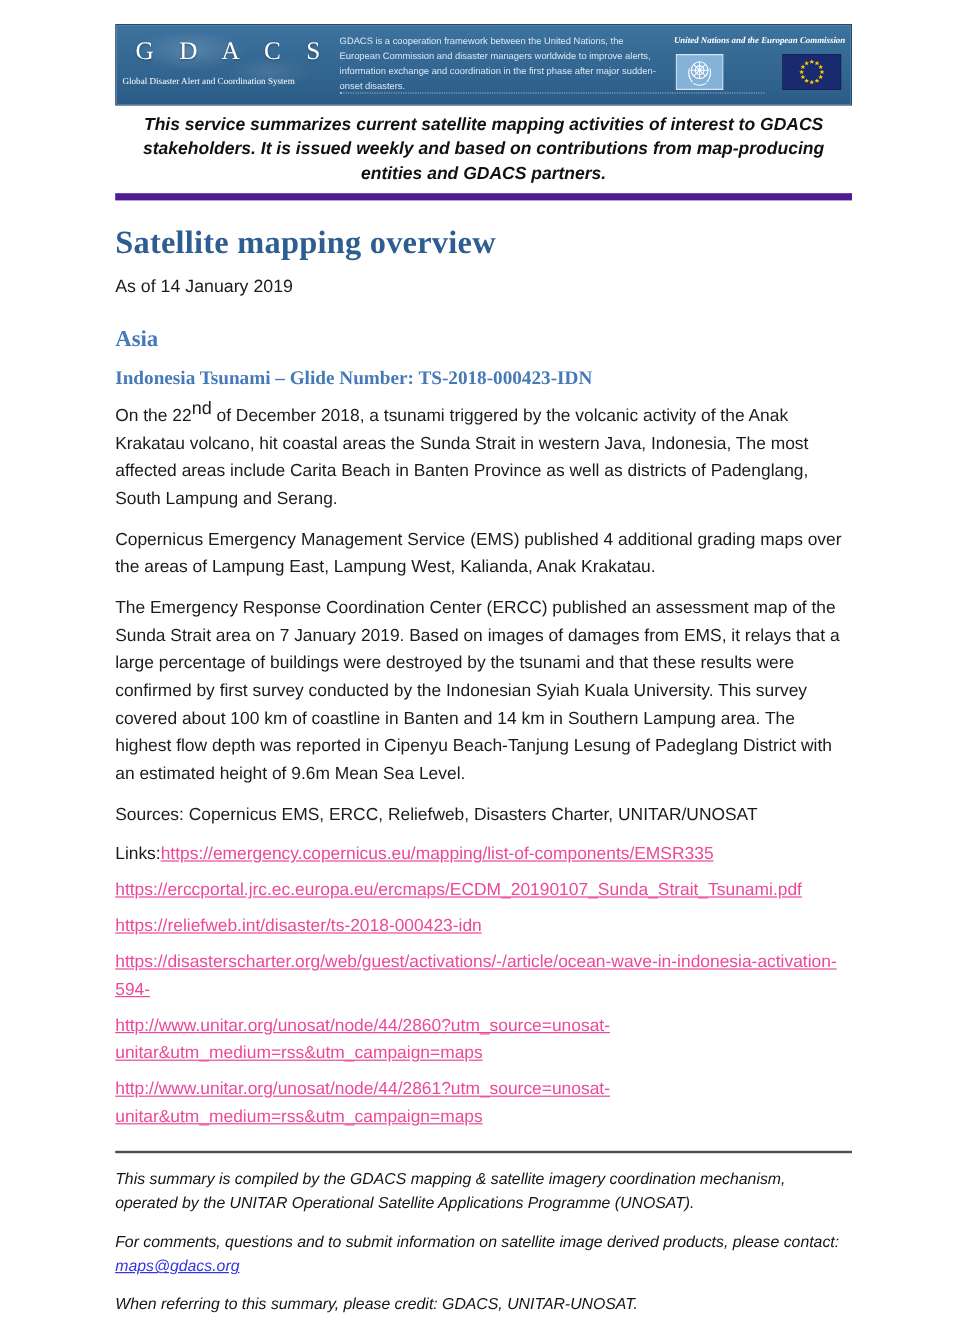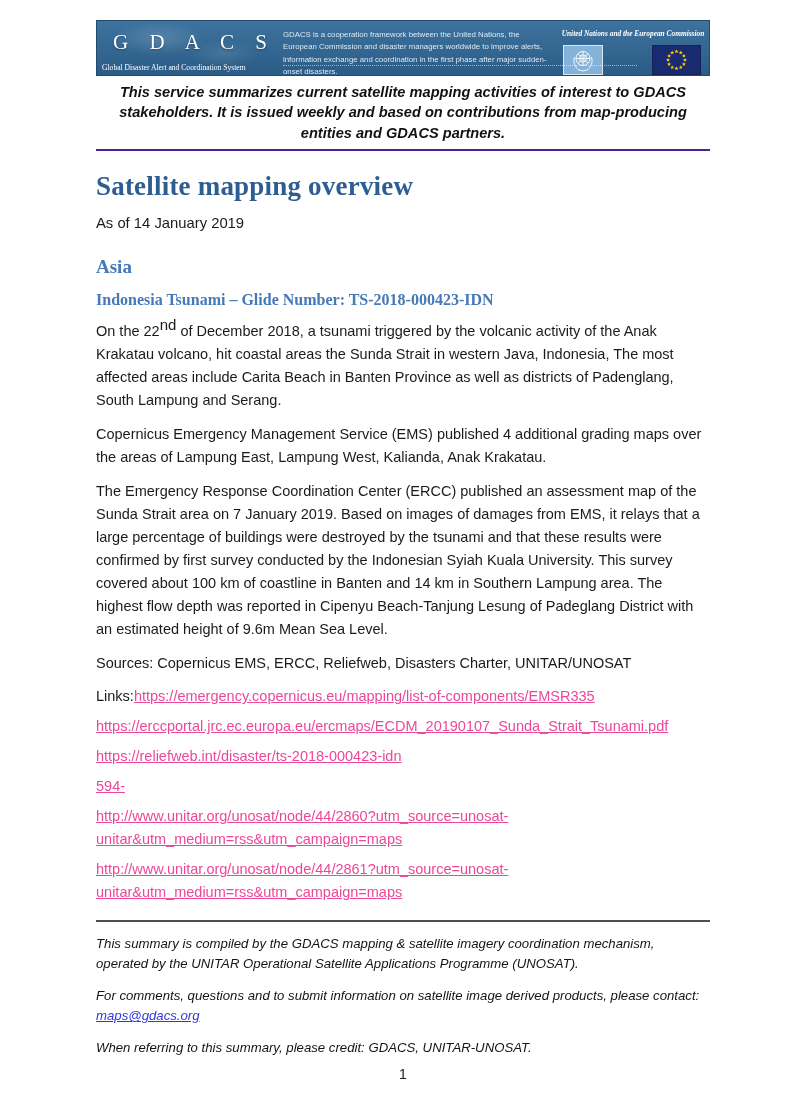--- a/index.html
+++ b/index.html
@@ -5,21 +5,21 @@
   html,body{margin:0;padding:0;background:#ffffff;}
   body{
     width:794px;height:1103px;position:relative;
     font-family:"Liberation Sans",sans-serif;color:#1b1b1b;
     overflow:hidden;
   }
   .page{padding:20px 84px 0 96px;}
 
   
   .banner{
-    display:flex;height:56px;box-sizing:border-box;
+    display:flex;height:68px;box-sizing:border-box;
     background:linear-gradient(180deg,#3d739f 0%,#336690 55%,#2a5c88 100%);
     border:1px solid #224a6d;
   }
   .banner-left{
     width:176px;position:relative;flex-shrink:0;
     background:
       radial-gradient(ellipse 70px 26px at 35% 32%, rgba(255,255,255,.16), transparent 65%),
       radial-gradient(ellipse 55px 20px at 72% 60%, rgba(255,255,255,.10), transparent 65%);
   }
   .gdacs-word{
@@ -43,21 +43,21 @@
   .banner-caption{
     color:#ffffff;font-family:"Liberation Serif",serif;font-style:italic;
     font-weight:bold;font-size:7.4px;white-space:nowrap;text-align:center;
   }
   .banner-logos{display:flex;justify-content:space-between;padding:7px 8px 0 6px;align-items:flex-start;}
 
   
   .intro{
     margin-top:6px;text-align:center;font-weight:bold;font-style:italic;
     font-size:14.6px;line-height:1.4;padding:0 4px 6px 4px;
-    border-bottom:2px solid #4c1d95;color:#111;
+    border-bottom:6px solid #4c1d95;color:#111;
   }
 
   
   .doc-title{
     margin-top:20px;font-family:"Liberation Serif",serif;font-weight:bold;
     font-size:27px;color:#2e5e91;letter-spacing:.2px;
   }
   .dateline{margin-top:13px;font-size:14.8px;}
   .region-heading{
     margin-top:25px;font-family:"Liberation Serif",serif;font-weight:bold;
@@ -158,21 +158,21 @@
 
   <p class="body">Sources: Copernicus EMS, ERCC, Reliefweb, Disasters Charter, UNITAR/UNOSAT</p>
 
   <div class="links-block">
     <div class="link-entry"><span>Links:</span><a class="doclink"><span class="lkline-inline">https://emergency.copernicus.eu/mapping/list-of-components/EMSR335</span></a></div>
 
     <div class="link-entry"><a class="doclink"><span class="lkline-inline">https://erccportal.jrc.ec.europa.eu/ercmaps/ECDM_20190107_Sunda_Strait_Tsunami.pdf</span></a></div>
 
     <div class="link-entry"><a class="doclink"><span class="lkline-inline">https://reliefweb.int/disaster/ts-2018-000423-idn</span></a></div>
 
-    <div class="link-entry"><a class="doclink"><span class="lkline">594-</span></a></div>
+    <div class="link-entry"><a class="doclink"><span class="lkline">https://disasterscharter.org/web/guest/activations/-/article/ocean-wave-in-indonesia-activation-</span><span class="lkline">594-</span></a></div>
 
     <div class="link-entry"><a class="doclink"><span class="lkline">http://www.unitar.org/unosat/node/44/2860?utm_source=unosat-</span><span class="lkline">unitar&amp;utm_medium=rss&amp;utm_campaign=maps</span></a></div>
 
     <div class="link-entry"><a class="doclink"><span class="lkline">http://www.unitar.org/unosat/node/44/2861?utm_source=unosat-</span><span class="lkline">unitar&amp;utm_medium=rss&amp;utm_campaign=maps</span></a></div>
   </div>
 
   <hr class="divider">
   <div class="footer">
     <p>This summary is compiled by the GDACS mapping &amp; satellite imagery coordination mechanism, operated by the UNITAR Operational Satellite Applications Programme (UNOSAT).</p>
     <p><span>For comments, questions and to submit information on satellite image derived products, please contact:</span><br><a class="contact-link">maps@gdacs.org</a></p>

